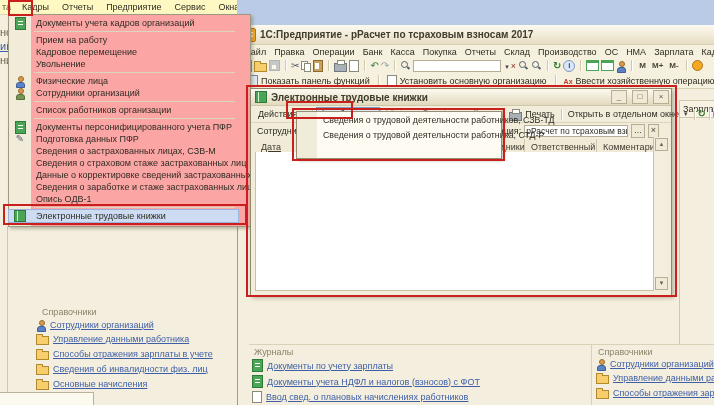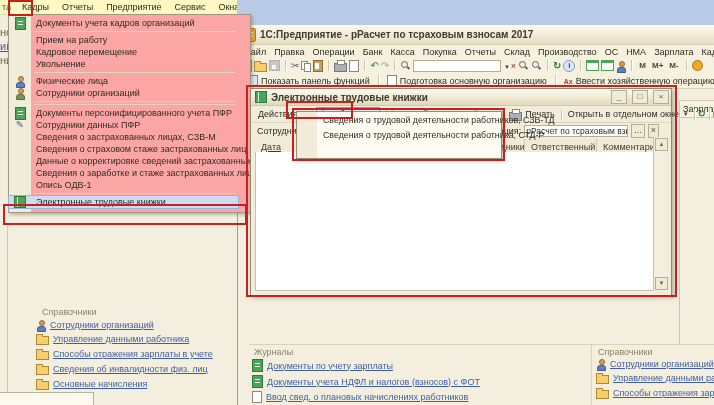--- a/index.html
+++ b/index.html
@@ -266,21 +266,21 @@
     </div>
 
     <div class="tbar tbar2">
       <span class="tbtn">
         <span class="ic ic-grid"></span>
         <span>Показать панель функций</span>
       </span>
       <span class="tsep"></span>
       <span class="tbtn">
         <span class="ic ic-doc"></span>
-        <span>Подготовка основную организацию</span>
+        <span>Установить основную организацию</span>
       </span>
       <span class="tsep"></span>
       <span class="tbtn">
         <span class="ic ic-ax"></span>
         <span>Ввести хозяйственную операцию</span>
       </span>
 
     </div>
 
     <div class="sidetab">
@@ -351,32 +351,36 @@
         </span>
       <span class="txt">Физические лица</span>
     </div>
     <div class="mitem">
       <span class="islot">
           <span class="ic ic-person ic-person2"></span>
         </span>
       <span class="txt">Сотрудники организаций</span>
     </div>
     <div class="msep"></div>
+    <div class="mitem">
+      <span class="islot"></span>
+        <span class="txt">Список работников организации</span>
+    </div>
     <div class="msep"></div>
     <div class="mitem">
       <span class="islot">
           <span class="ic ic-journal"></span>
         </span>
       <span class="txt">Документы персонифицированного учета ПФР</span>
     </div>
     <div class="mitem">
       <span class="islot">
           <span class="ic ic-pencil"></span>
         </span>
-      <span class="txt">Сотрудники данных ПФР</span>
+      <span class="txt">Подготовка данных ПФР</span>
     </div>
     <div class="mitem">
       <span class="islot"></span>
         <span class="txt">Сведения о застрахованных лицах, СЗВ-М</span>
     </div>
     <div class="mitem">
       <span class="islot"></span>
         <span class="txt">Сведения о страховом стаже застрахованных лиц, СЗВ-СТАЖ</span>
     </div>
     <div class="mitem">

